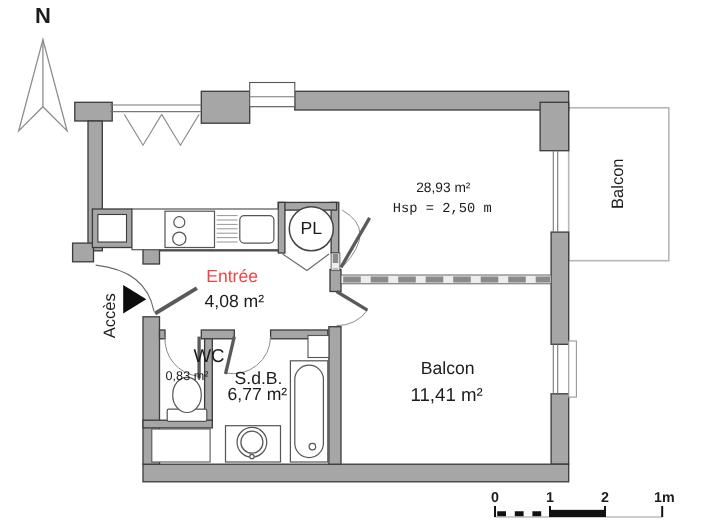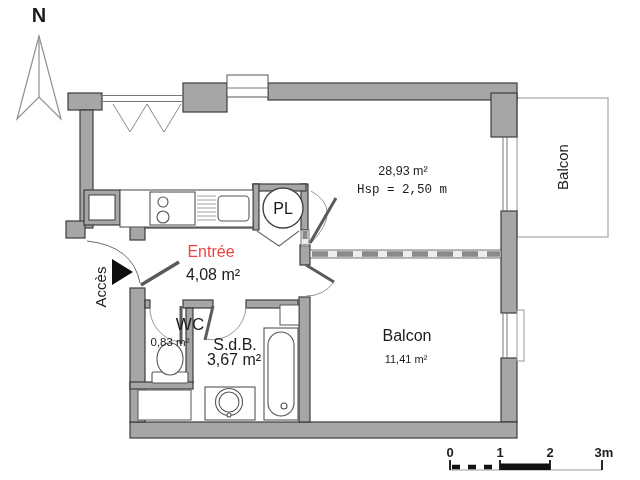--- a/index.html
+++ b/index.html
@@ -165,25 +165,25 @@
 
   <div class="lbl room-name" style="left:211px;top:252px;color:#ef4444;">Entrée</div>
   <div class="lbl room-area" style="left:213px;top:275px;">4,08 m²</div>
 
   <div class="lbl room-name" style="left:283px;top:209px;">PL</div>
 
   <div class="lbl room-name" style="left:167px;top:324px;font-size:17px;margin-left:23px;">WC</div>
   <div class="lbl room-area" style="left:170px;top:343px;font-size:11.5px;">0,83 m²</div>
 
   <div class="lbl room-name" style="left:235px;top:345px;">S.d.B.</div>
-  <div class="lbl room-area" style="left:234px;top:360px;">3,67 m²</div>
+  <div class="lbl room-area" style="left:234px;top:360px;">6,77 m²</div>
 
   <div class="lbl room-name" style="left:407px;top:336px;">Balcon</div>
-  <div class="lbl room-area" style="left:406px;top:359px;font-size:11px;">11,41 m²</div>
+  <div class="lbl room-area" style="left:406px;top:359px;font-size:17px;">11,41 m²</div>
 
   <div class="lbl vert" style="left:100px;top:287px;font-size:15px;">Accès</div>
 
   <div class="lbl scale-num" style="left:450px;top:452px;">0</div>
   <div class="lbl scale-num" style="left:500px;top:452px;">1</div>
   <div class="lbl scale-num" style="left:550px;top:452px;">2</div>
-  <div class="lbl scale-num" style="left:604px;top:452px;">3m</div>
+  <div class="lbl scale-num" style="left:604px;top:452px;">1m</div>
 
 </div>
 
 </body></html>

